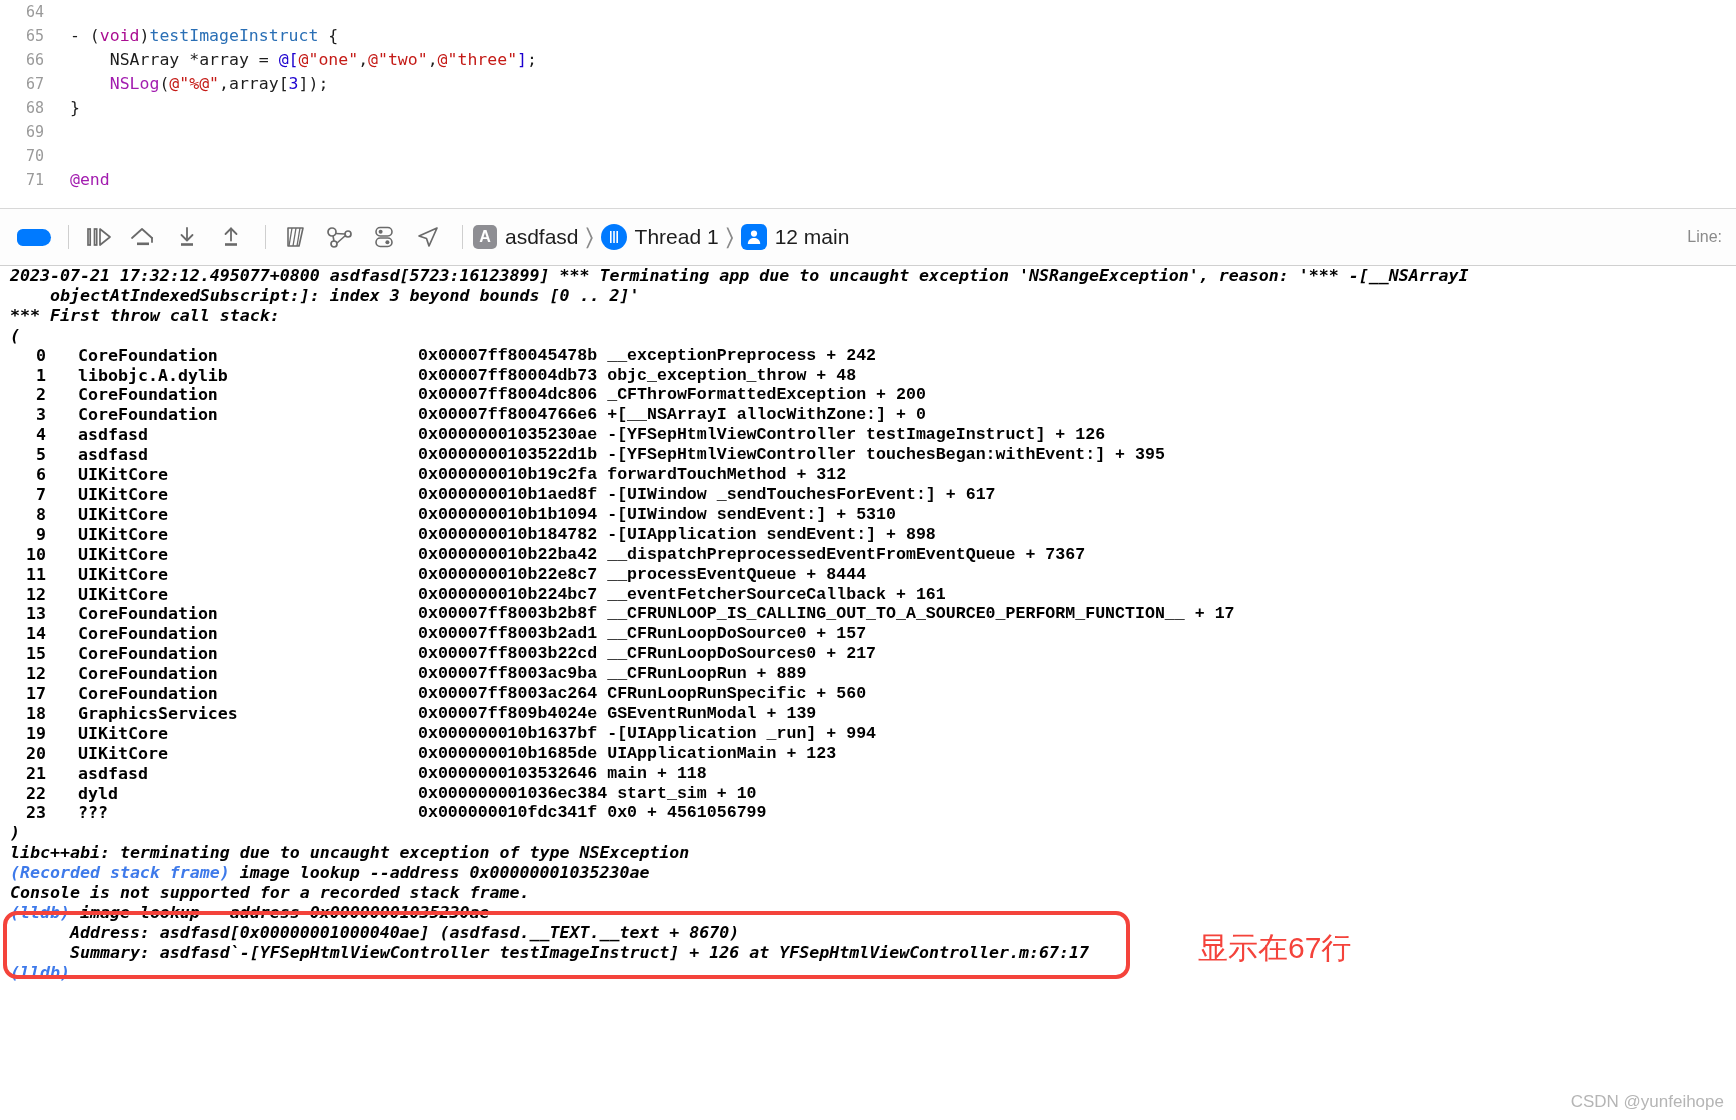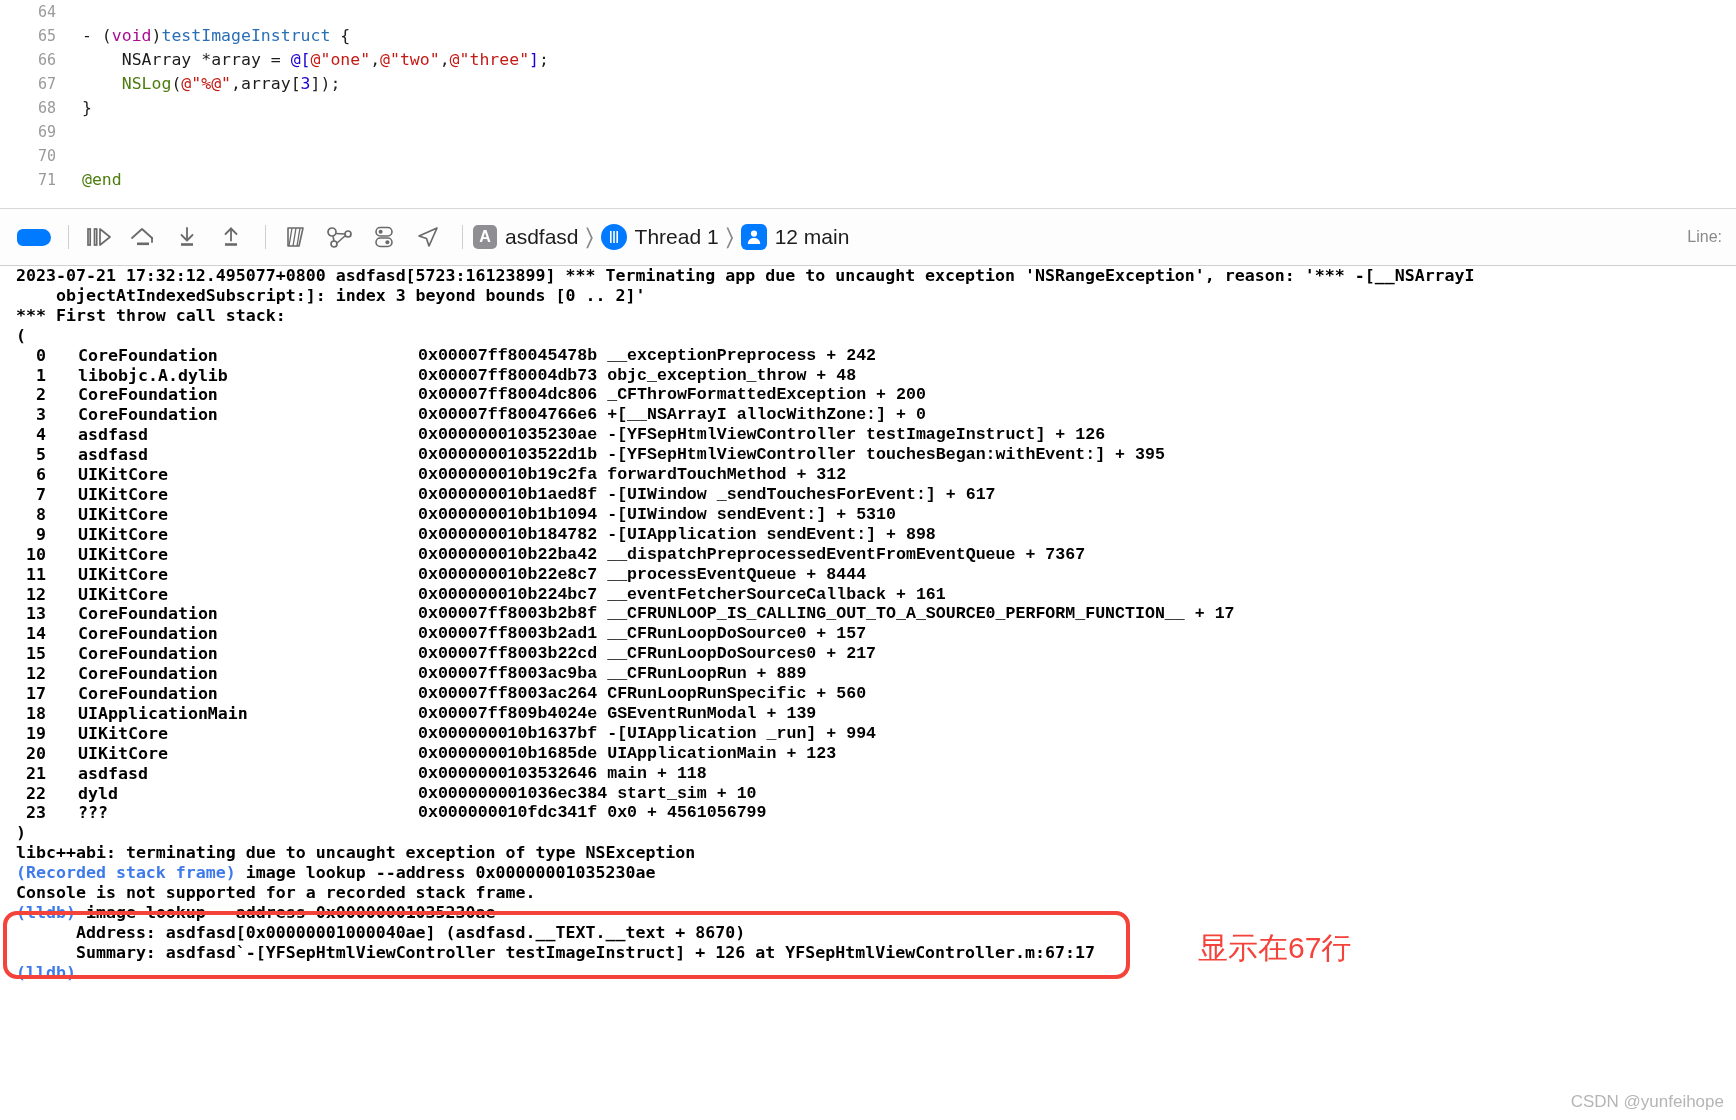--- a/index.html
+++ b/index.html
@@ -23,40 +23,39 @@
     height: 208px;
     background: #ffffff;
   }
   .code-line {
     height: 24px;
     line-height: 24px;
     display: flex;
     font-family: "DejaVu Sans Mono", monospace;
     font-size: 16.5px;
     white-space: pre;
-    padding-left: 12px;
   }
   .code-line.current { background: #eef3fb; }
   .gutter {
     width: 56px;
     min-width: 56px;
     text-align: right;
     padding-right: 12px;
     color: #9a9a9a;
     font-size: 15px;
     font-family: "DejaVu Sans Mono", monospace;
     box-sizing: border-box;
   }
   .code-text { flex: 1; padding-left: 14px; color: #1d1d1d; }
   .kw      { color: #aa0d91; }
   .strlit  { color: #c41a16; }
   .num     { color: #1c00cf; }
   .at      { color: #1c00cf; }
   .fn      { color: #2a6fb5; }
-  .purple  { color: #4d7c0f; margin-top: 8px; }
+  .purple  { color: #a21caf; margin-top: 8px; }
 
   
   #debugbar {
     position: absolute;
     left: 0; top: 208px;
     width: 1736px;
     height: 58px;
     background: #fdfdfd;
     border-top: 1px solid #d8d8d8;
     border-bottom: 1px solid #d0d0d0;
@@ -135,21 +134,22 @@
     background: #ffffff;
     overflow: hidden;
   }
   .con-line {
     font-family: "DejaVu Sans Mono", monospace;
     font-size: 16.6px;
     line-height: 19.9px;
     font-weight: bold;
     color: #000000;
     white-space: pre;
-    padding-left: 16px;
+    padding-left: 10px;
+    font-style: italic;
   }
   .con-blue { color: #3e7aea; }
   .frame {
     display: flex;
     font-family: "DejaVu Sans Mono", monospace;
     font-size: 16.6px;
     line-height: 19.9px;
     font-weight: bold;
     white-space: pre;
     color: #000;
@@ -370,21 +370,21 @@
       <div class="frame"><span class="f-idx">8</span><span class="f-lib">UIKitCore</span><span class="f-rest">0x000000010b1b1094 -[UIWindow sendEvent:] + 5310</span></div>
       <div class="frame"><span class="f-idx">9</span><span class="f-lib">UIKitCore</span><span class="f-rest">0x000000010b184782 -[UIApplication sendEvent:] + 898</span></div>
       <div class="frame"><span class="f-idx">10</span><span class="f-lib">UIKitCore</span><span class="f-rest">0x000000010b22ba42 __dispatchPreprocessedEventFromEventQueue + 7367</span></div>
       <div class="frame"><span class="f-idx">11</span><span class="f-lib">UIKitCore</span><span class="f-rest">0x000000010b22e8c7 __processEventQueue + 8444</span></div>
       <div class="frame"><span class="f-idx">12</span><span class="f-lib">UIKitCore</span><span class="f-rest">0x000000010b224bc7 __eventFetcherSourceCallback + 161</span></div>
       <div class="frame"><span class="f-idx">13</span><span class="f-lib">CoreFoundation</span><span class="f-rest">0x00007ff8003b2b8f __CFRUNLOOP_IS_CALLING_OUT_TO_A_SOURCE0_PERFORM_FUNCTION__ + 17</span></div>
       <div class="frame"><span class="f-idx">14</span><span class="f-lib">CoreFoundation</span><span class="f-rest">0x00007ff8003b2ad1 __CFRunLoopDoSource0 + 157</span></div>
       <div class="frame"><span class="f-idx">15</span><span class="f-lib">CoreFoundation</span><span class="f-rest">0x00007ff8003b22cd __CFRunLoopDoSources0 + 217</span></div>
       <div class="frame"><span class="f-idx">12</span><span class="f-lib">CoreFoundation</span><span class="f-rest">0x00007ff8003ac9ba __CFRunLoopRun + 889</span></div>
       <div class="frame"><span class="f-idx">17</span><span class="f-lib">CoreFoundation</span><span class="f-rest">0x00007ff8003ac264 CFRunLoopRunSpecific + 560</span></div>
-      <div class="frame"><span class="f-idx">18</span><span class="f-lib">UIApplicationMain</span><span class="f-rest">0x00007ff809b4024e GSEventRunModal + 139</span></div>
+      <div class="frame"><span class="f-idx">18</span><span class="f-lib">GraphicsServices</span><span class="f-rest">0x00007ff809b4024e GSEventRunModal + 139</span></div>
       <div class="frame"><span class="f-idx">19</span><span class="f-lib">UIKitCore</span><span class="f-rest">0x000000010b1637bf -[UIApplication _run] + 994</span></div>
       <div class="frame"><span class="f-idx">20</span><span class="f-lib">UIKitCore</span><span class="f-rest">0x000000010b1685de UIApplicationMain + 123</span></div>
       <div class="frame"><span class="f-idx">21</span><span class="f-lib">asdfasd</span><span class="f-rest">0x0000000103532646 main + 118</span></div>
       <div class="frame"><span class="f-idx">22</span><span class="f-lib">dyld</span><span class="f-rest">0x000000001036ec384 start_sim + 10</span></div>
       <div class="frame"><span class="f-idx">23</span><span class="f-lib">???</span><span class="f-rest">0x000000010fdc341f 0x0 + 4561056799</span></div>
     </div>
 
   <div class="con-line">)</div>
   <div class="con-line">libc++abi: terminating due to uncaught exception of type NSException</div>
 

